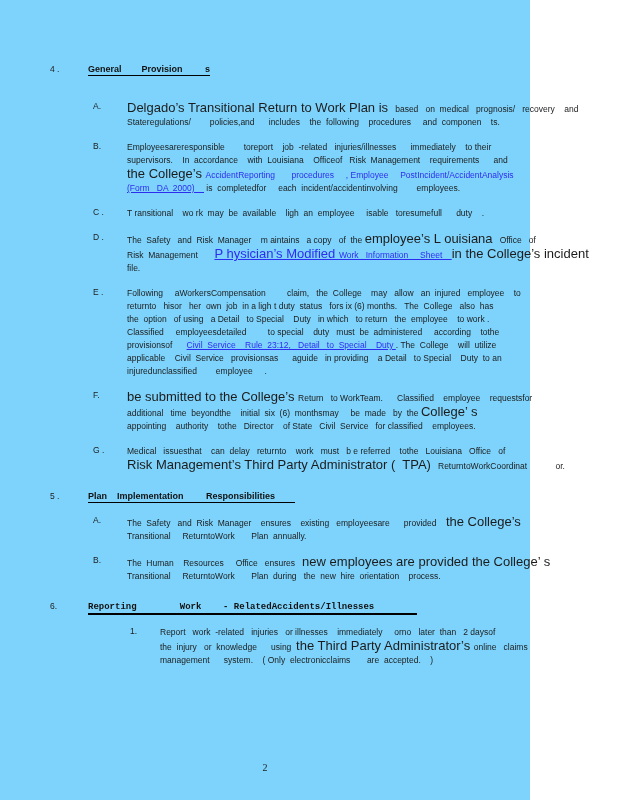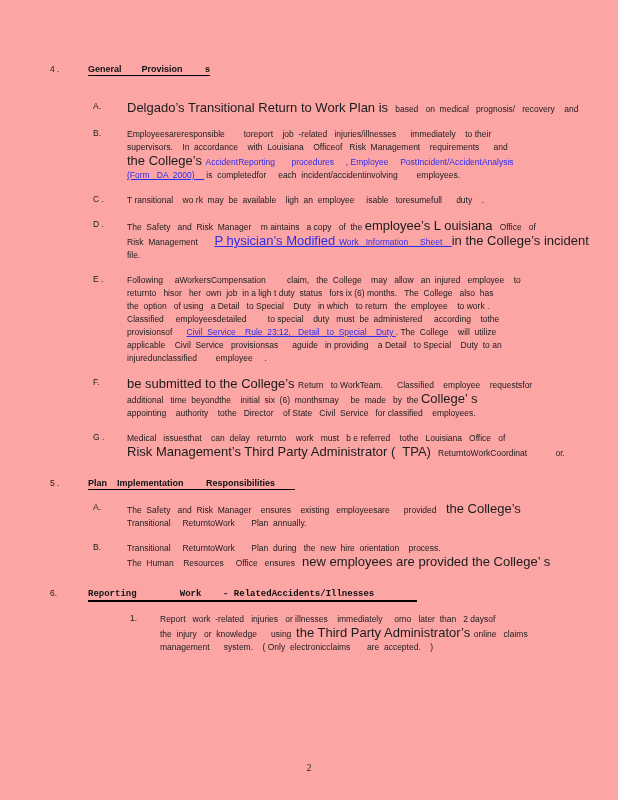--- a/index.html
+++ b/index.html
@@ -1,21 +1,21 @@
 <!DOCTYPE html>
 <html style="--link-color: #2d2df0;"><head>
 <meta charset="utf-8">
 <style>
   html,body{margin:0;padding:0;}
   body{
     width:618px;height:800px;background:#ffffff;
     font-family:"Liberation Sans","DejaVu Sans",sans-serif;
     color:#1c1c1c;overflow:hidden;
   }
-  .page{position:relative;width:618px;height:800px;background:#fca5a5;}
+  .page{position:relative;width:530px;height:800px;background:#7dd3fc;}
   .content{padding-top:58px;}
   .doc-section{margin-bottom:12px;}
   .section-head{margin-left:50px;margin-bottom:25px;white-space:pre;}
   .doc-section:nth-child(2) .section-head{margin-bottom:12px;}
   .doc-section:nth-child(3) .section-head{margin-bottom:11px;}
   .sec-num{display:inline-block;width:38px;font-size:8.5px;color:#222;}
   .sec-heading{
     display:inline-block;font-size:9px;font-weight:bold;color:#111;
     border-bottom:1.6px solid #000;padding-bottom:1px;white-space:pre;
   }
@@ -38,20 +38,21 @@
 </head>
 <body>
 
 <div class="page">
   <div class="content">
       <div class="doc-section">
         <div class="section-head"><span class="sec-num">4 .</span><span class="sec-heading">General        Provision         s</span></div>
         <div class="doc-item">
           <span class="item-label">A.</span>
           <div class="line"><span class="t-run t-lg">Delgado’s Transitional Return to Work Plan is</span><span class="t-run">   based   on  medical   prognosis/   recovery    and</span></div>
+          <div class="line"><span class="t-run">Stateregulations/        policies,and      includes    the  following    procedures     and  componen    ts.</span></div>
         </div>
         <div class="doc-item">
           <span class="item-label">B.</span>
           <div class="line"><span class="t-run">Employeesareresponsible        toreport    job  -related   injuries/illnesses      immediately    to their</span></div>
           <div class="line"><span class="t-run">supervisors.    In  accordance    with  Louisiana    Officeof   Risk  Management    requirements      and</span></div>
           <div class="line"><span class="t-run t-lg">the College’s </span><span class="t-run t-link">AccidentReporting       procedures     , Employee     PostIncident/AccidentAnalysis</span></div>
           <div class="line"><span class="t-run t-link t-u">(Form   DA  2000)    </span><span class="t-run"> is  completedfor     each  incident/accidentinvolving        employees.</span></div>
         </div>
         <div class="doc-item">
           <span class="item-label">C .</span>
@@ -87,22 +88,22 @@
       </div>
       <div class="doc-section">
         <div class="section-head"><span class="sec-num">5 .</span><span class="sec-heading">Plan    Implementation         Responsibilities        </span></div>
         <div class="doc-item">
           <span class="item-label">A.</span>
           <div class="line"><span class="t-run">The  Safety   and  Risk  Manager    ensures    existing   employeesare      provided    </span><span class="t-run t-lg">the College’s</span></div>
           <div class="line"><span class="t-run">Transitional     ReturntoWork       Plan  annually.</span></div>
         </div>
         <div class="doc-item">
           <span class="item-label">B.</span>
+          <div class="line"><span class="t-run">The  Human    Resources     Office   ensures   </span><span class="t-run t-lg">new employees are provided the College’ s</span></div>
           <div class="line"><span class="t-run">Transitional     ReturntoWork       Plan  during   the  new  hire  orientation    process.</span></div>
-          <div class="line"><span class="t-run">The  Human    Resources     Office   ensures   </span><span class="t-run t-lg">new employees are provided the College’ s</span></div>
         </div>
       </div>
       <div class="doc-section">
         <div class="section-head"><span class="sec-num">6.</span><span class="sec-heading">Reporting        Work    - RelatedAccidents/Illnesses        </span></div>
         <div class="doc-item deep">
           <span class="item-label">1.</span>
           <div class="line"><span class="t-run">Report   work  -related   injuries   or illnesses    immediately     orno   later  than   2 daysof</span></div>
           <div class="line"><span class="t-run">the  injury   or  knowledge      using  </span><span class="t-run t-lg">the Third Party Administrator’s </span><span class="t-run">online   claims</span></div>
           <div class="line"><span class="t-run">management      system.    ( Only  electronicclaims       are  accepted.    )</span></div>
         </div>

